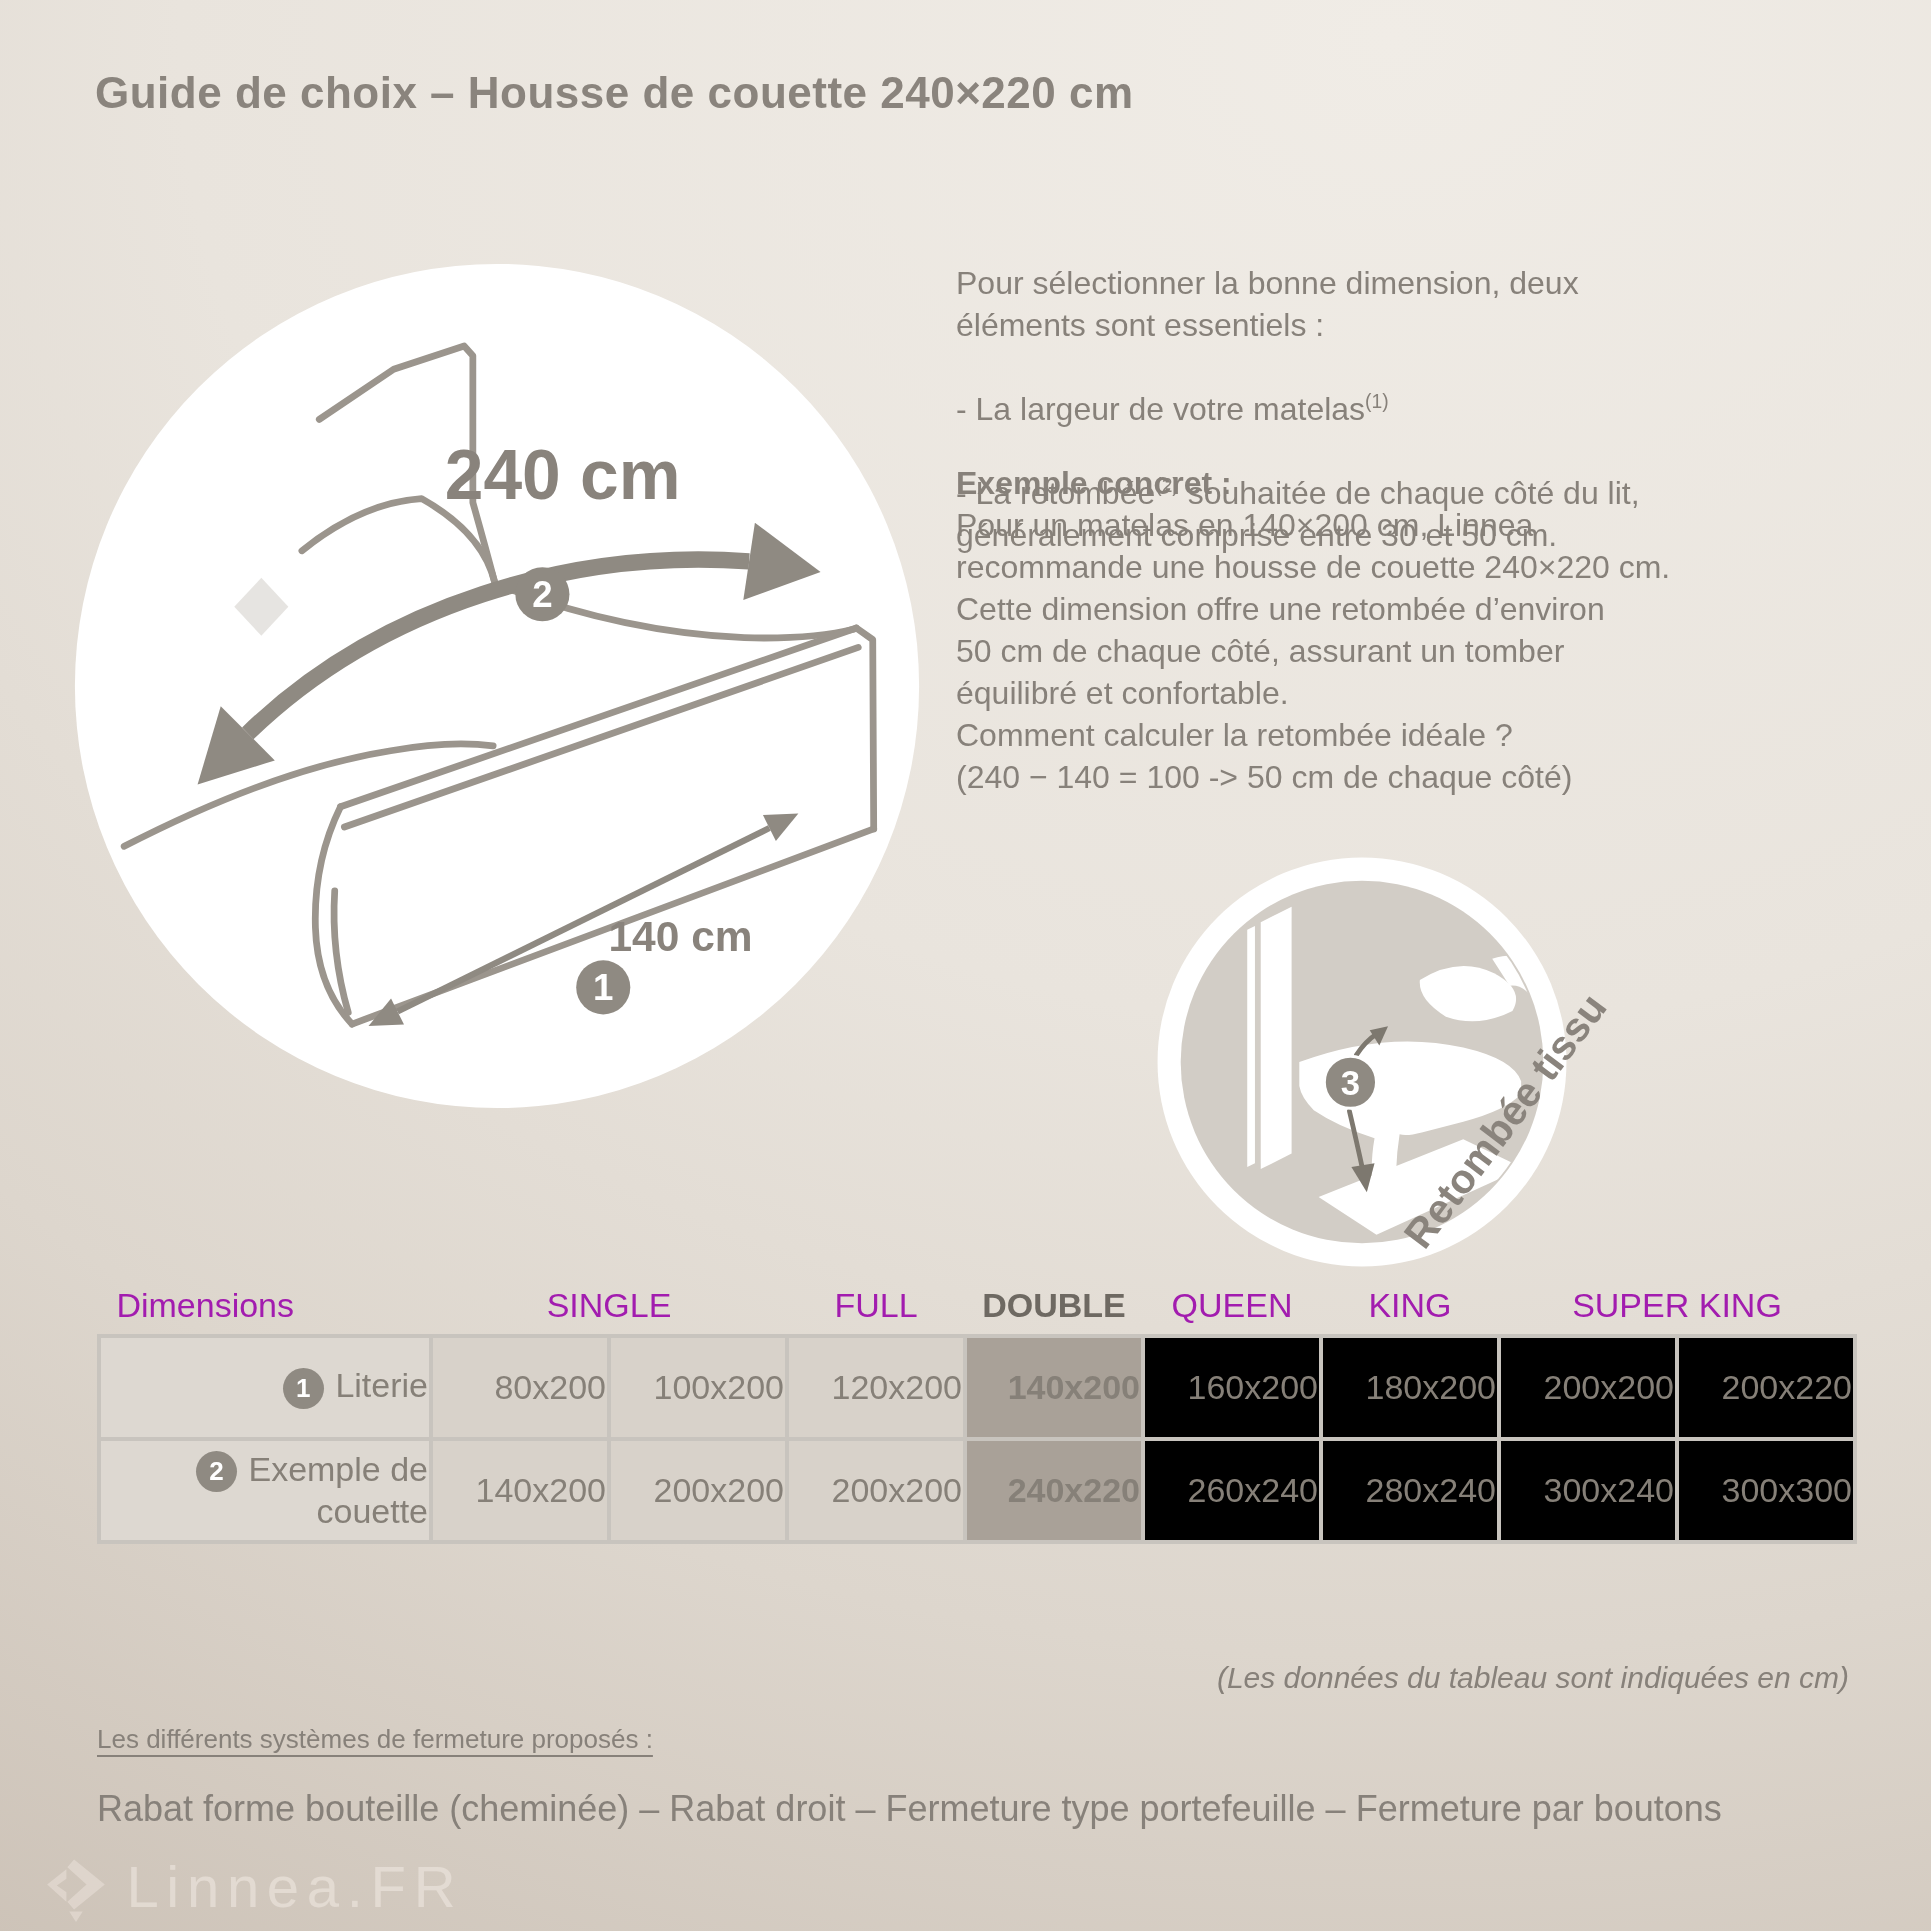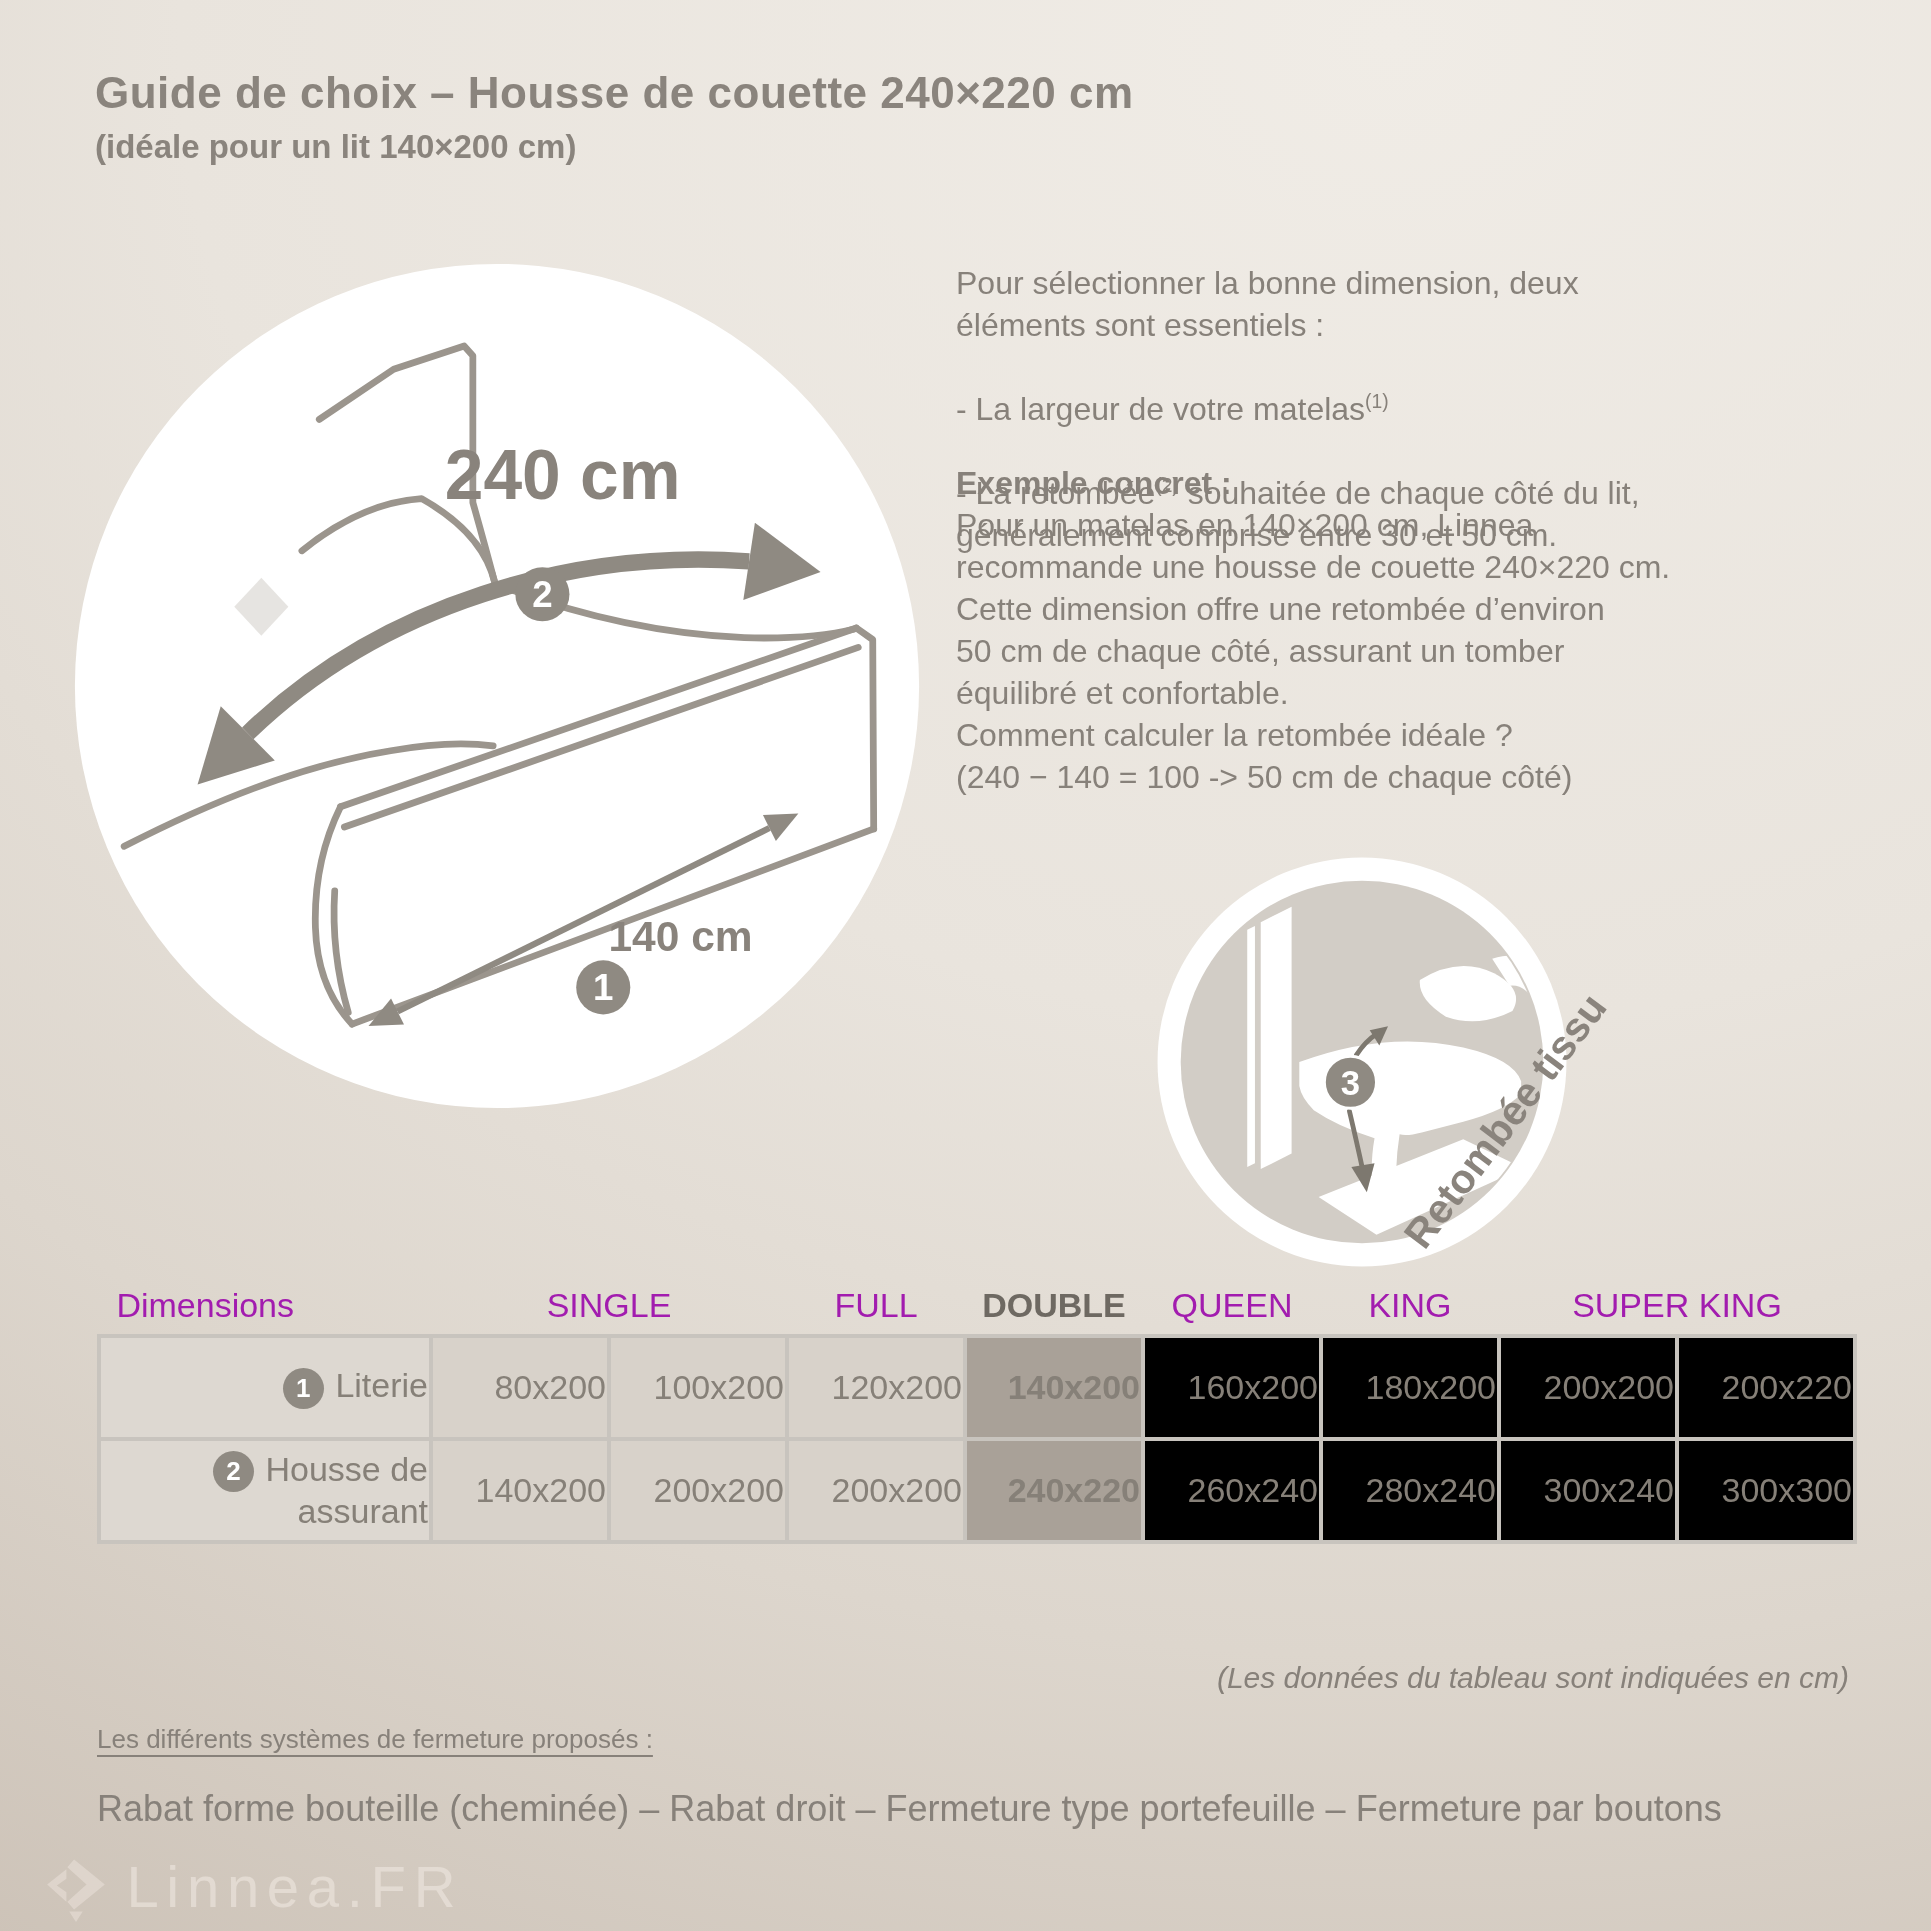--- a/index.html
+++ b/index.html
@@ -31,21 +31,20 @@
   .closures-l{font-size:36px;color:#87817a;}
   .drop-label{font-size:41px;font-weight:bold;color:#8a847d;transform:rotate(-53deg);transform-origin:0 100%;white-space:nowrap;}
   .logo{display:flex;align-items:center;gap:15.4px;opacity:.85;}
   .logo-text{font-size:58px;letter-spacing:7.7px;color:rgba(235,227,220,0.8);}
 </style>
 </head>
 <body>
 
 <div class="abs" style="left:95px;top:68px;">
   <div class="title">Guide de choix – Housse de couette 240×220 cm</div>
-  <div class="subtitle">(idéale pour un lit 140×200 cm)</div>
 </div>
 
 <div class="abs para" style="left:956px;top:220px;width:917px;">
   <span>Pour sélectionner la bonne dimension, deux
 éléments sont essentiels :</span><br>
   <span>- La largeur de votre matelas</span><sup>(1)</sup><br>
   <span>- La retombée</span><sup>(2)</sup><span> souhaitée de chaque côté du lit,
 généralement comprise entre 30 et 50 cm.</span>
 </div>
 
@@ -171,21 +170,21 @@
       <td class="g1">80x200</td>
       <td class="g1">100x200</td>
       <td class="g1">120x200</td>
       <td class="hlc">140x200</td>
       <td class="g2">160x200</td>
       <td class="g2">180x200</td>
       <td class="g2">200x200</td>
       <td class="g2">200x220</td>
     </tr>
     <tr>
-      <td class="lab"><span class="badge">2</span><span>Housse de assurant</span></td>
+      <td class="lab"><span class="badge">2</span><span>Exemple de couette</span></td>
       <td class="g1">140x200</td>
       <td class="g1">200x200</td>
       <td class="g1">200x200</td>
       <td class="hlc">240x220</td>
       <td class="g2">260x240</td>
       <td class="g2">280x240</td>
       <td class="g2">300x240</td>
       <td class="g2">300x300</td>
     </tr>
   </tbody>

